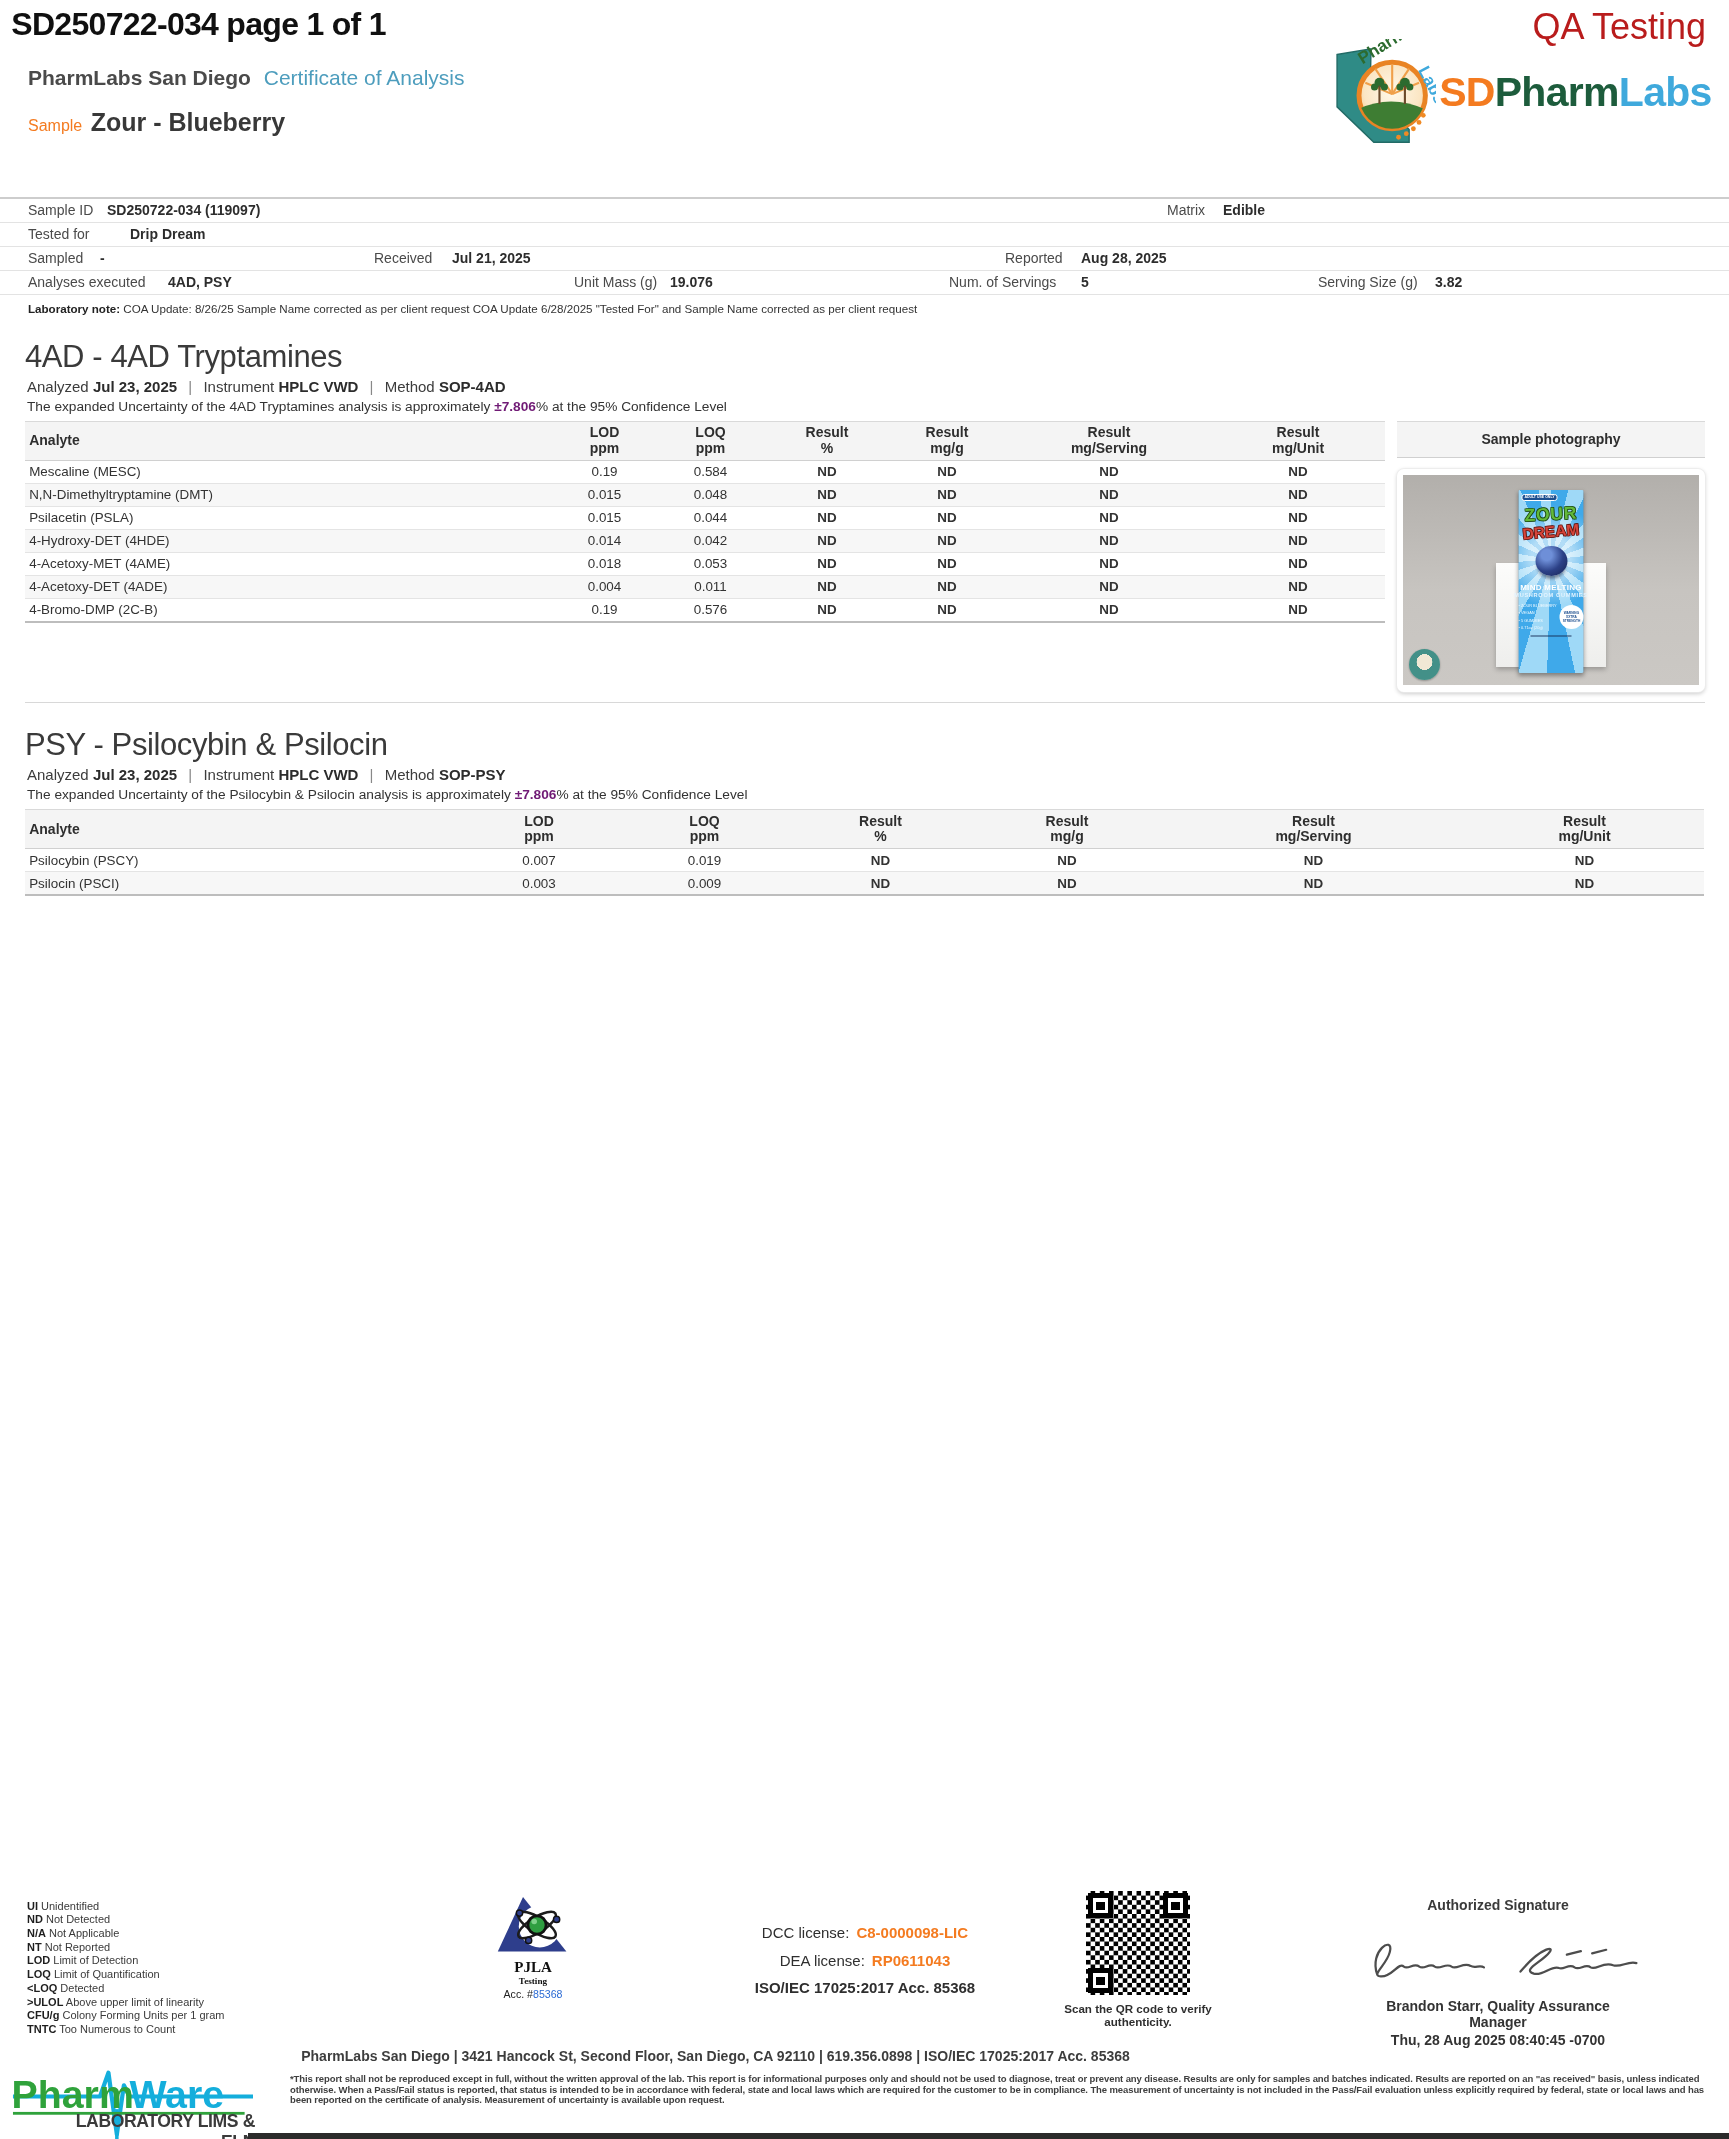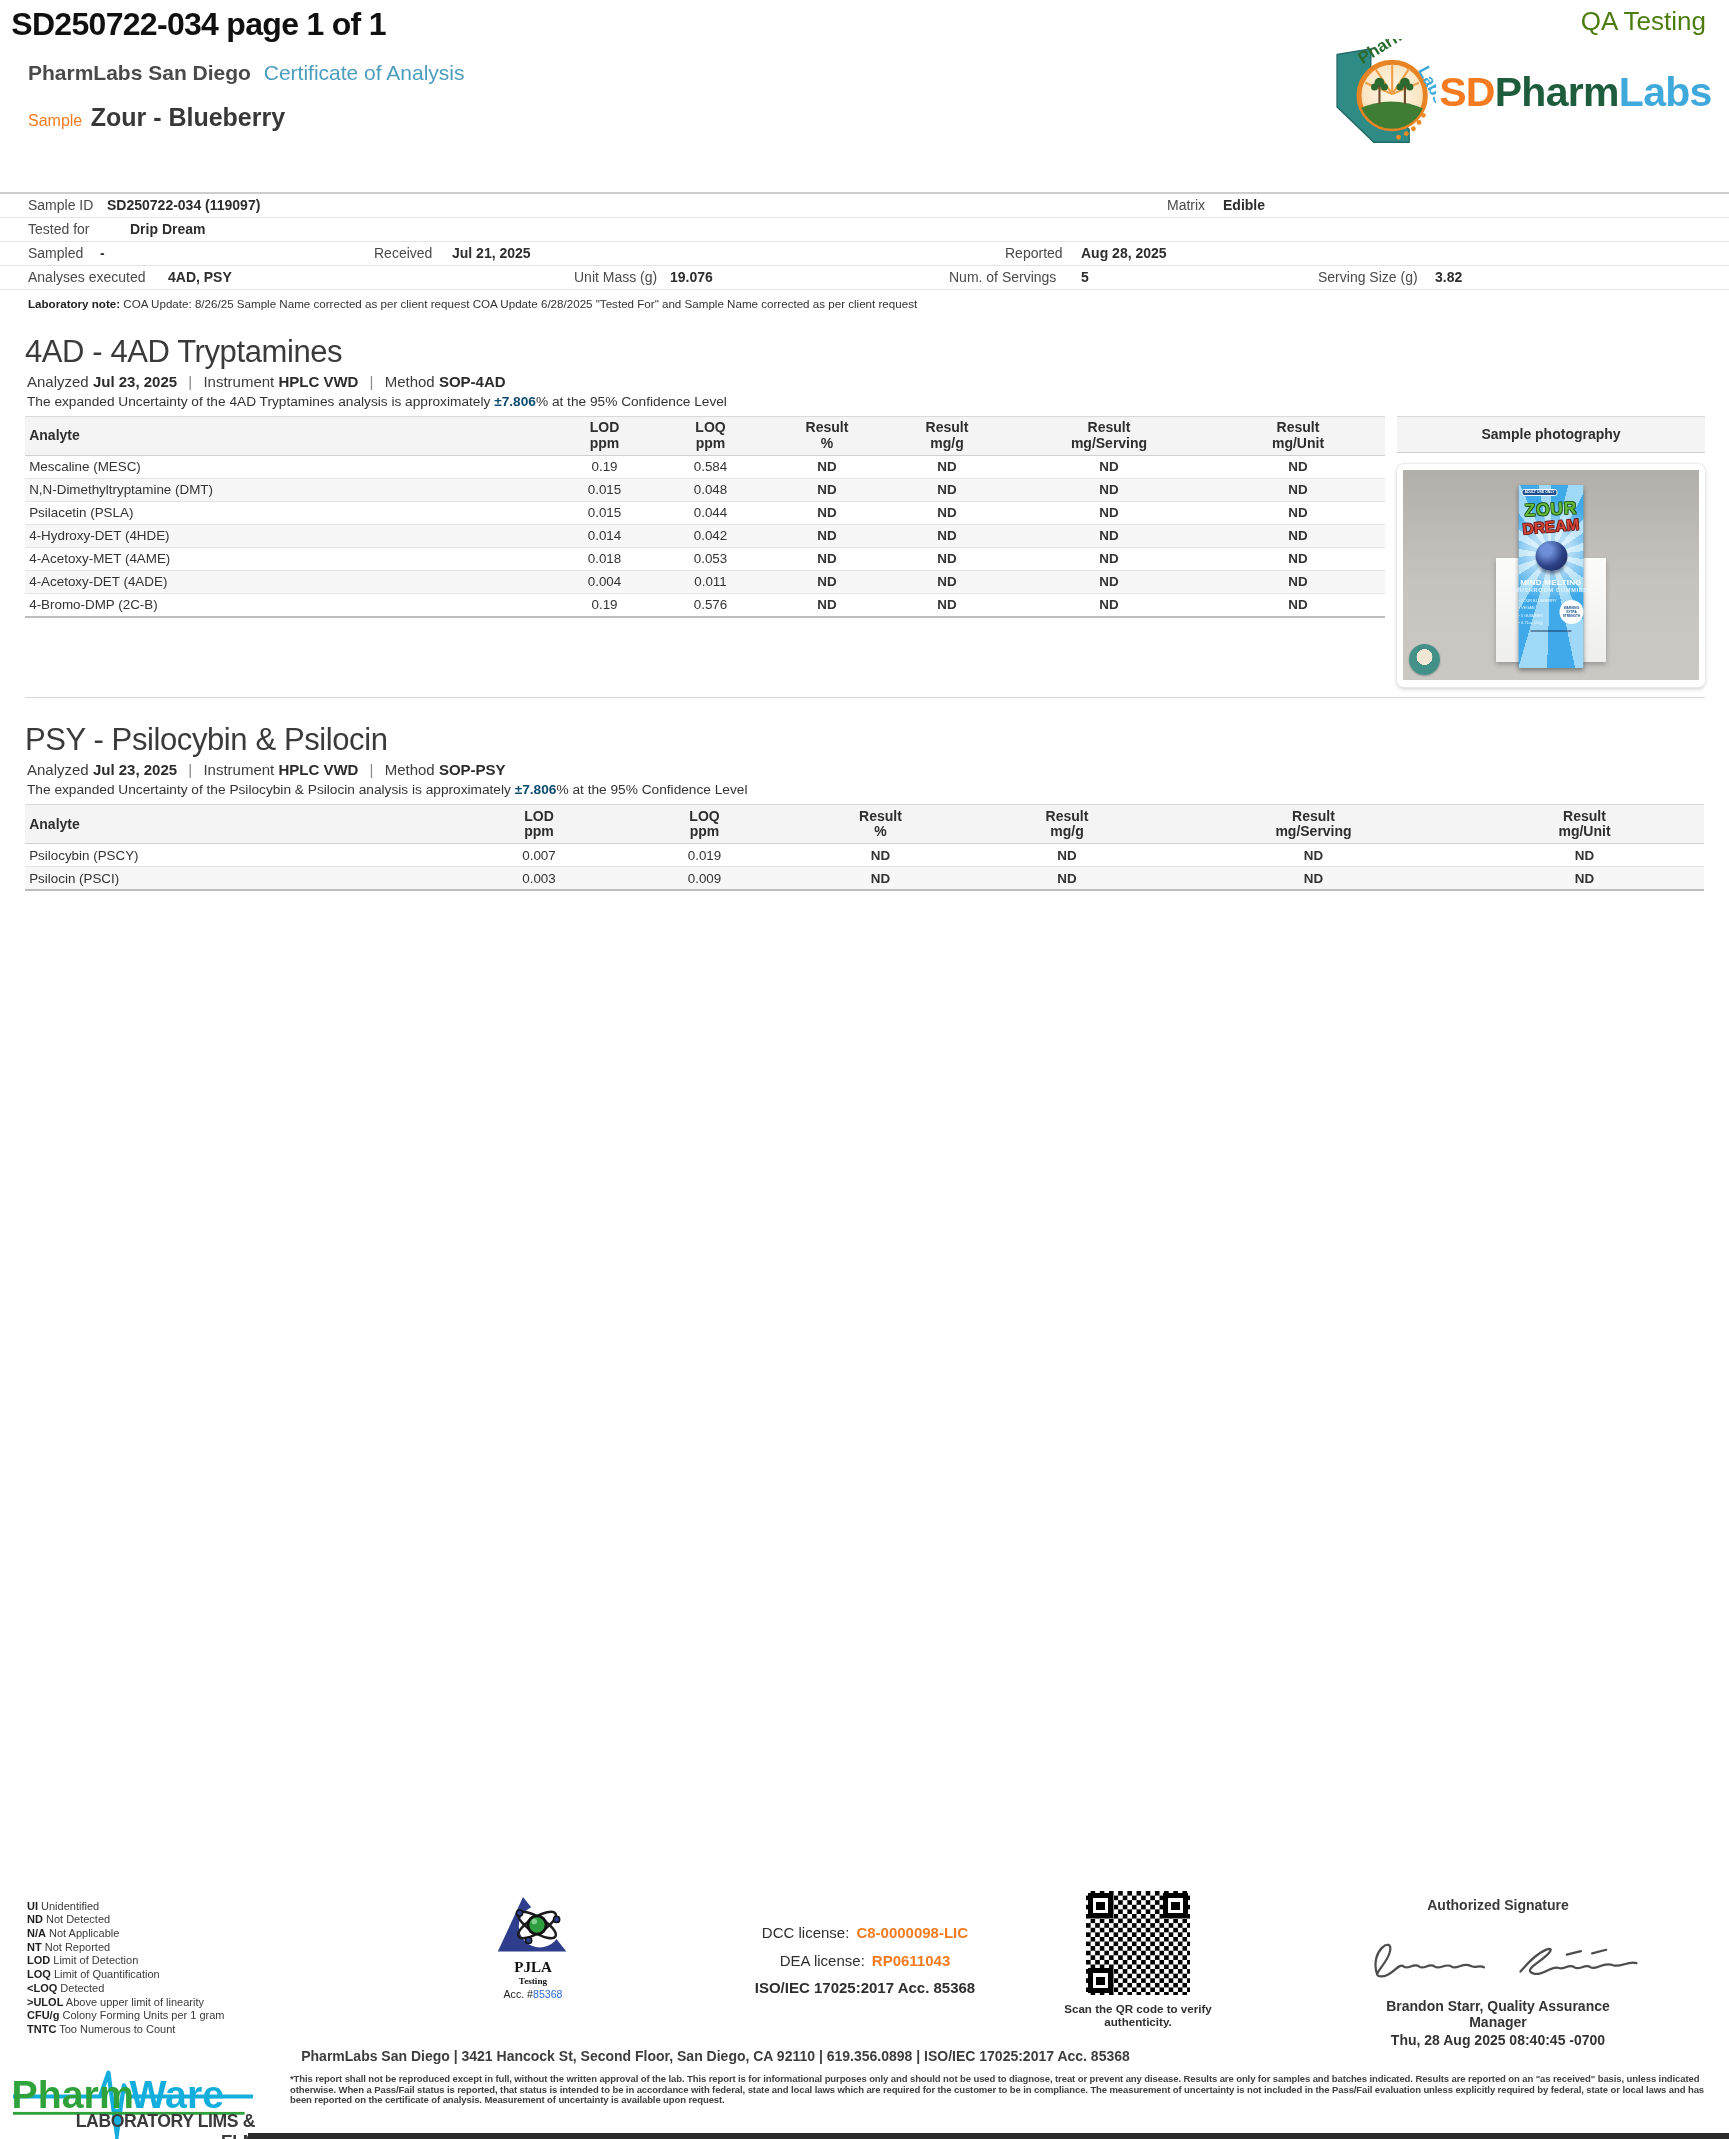--- a/index.html
+++ b/index.html
@@ -2,21 +2,21 @@
 <html style="font-size:11.3px"><head>
 <meta charset="utf-8">
 <style>
   html,body{margin:0;padding:0;background:#fff;}
   .page{position:relative;width:1730px;height:2140px;background:#fff;overflow:hidden;
         font-family:"Liberation Sans","DejaVu Sans",sans-serif;color:#333;}
 
   
   .top-row{display:flex;justify-content:space-between;align-items:flex-start;padding:5.6px 24px 0 11.3px;}
   .doc-title{font-size:32px;font-weight:600;color:#101010;letter-spacing:-0.7px;}
-  .corner-label{font-size:26px;font-weight:500;color:#4d7c0f;}
+  .corner-label{font-size:36px;font-weight:500;color:#b91c1c;}
 
   .subheader{position:relative;margin-top:18.3px;padding-left:28px;height:107px;}
   .lab-line{font-size:21px;}
   .lab-name{font-weight:700;color:#4a4a4a;}
   .coa-label{color:#4d9dbd;font-weight:500;margin-left:7px;}
   .sample-line{margin-top:18.3px;display:flex;align-items:baseline;}
   .sample-label{font-size:16px;color:#f47b20;margin-right:8.4px;}
   .sample-name{font-size:25px;font-weight:700;color:#383838;}
 
   
@@ -34,21 +34,21 @@
   .lab-note{margin:7px 0 0 28px;font-size:11.6px;color:#333;}
   .lab-note b{color:#222;}
 
   
   .section{position:relative;margin-top:24px;}
   .section h2{margin:0 0 2.8px 25px;font-size:31px;font-weight:500;color:#3a3a3a;letter-spacing:-0.4px;}
   .meta{margin-left:27px;font-size:15px;color:#3c3c3c;}
   .meta b{font-weight:700;color:#2c2c2c;}
   .meta .sep{color:#888;margin:0 7px;font-weight:400;}
   .uncertainty{margin:4.2px 0 0 27px;font-size:13.7px;color:#333;}
-  .uncertainty b{color:#0c4a6e;}
+  .uncertainty b{color:#701a75;}
 
   .table-zone{position:relative;margin-top:7px;min-height:266px;}
   .table-zone.short{min-height:92px;}
   .coa-table{border-collapse:collapse;margin-left:25px;table-layout:fixed;}
   .coa-table th{background:#f4f4f4;font-size:14px;font-weight:700;color:#2e2e2e;
                 padding:3.5px 0;border-top:1.4px solid #d9d9d9;border-bottom:1.4px solid #d0d0d0;vertical-align:middle;}
   .chl{display:block;line-height:15.5px;text-align:center;}
   .analyte-h{text-align:left;padding-left:4.2px !important;}
   .analyte-h .chl{text-align:left;}
   .coa-table td{font-size:13.4px;color:#333;padding:3.5px 0;border-bottom:1.4px solid #e4e4e4;}

